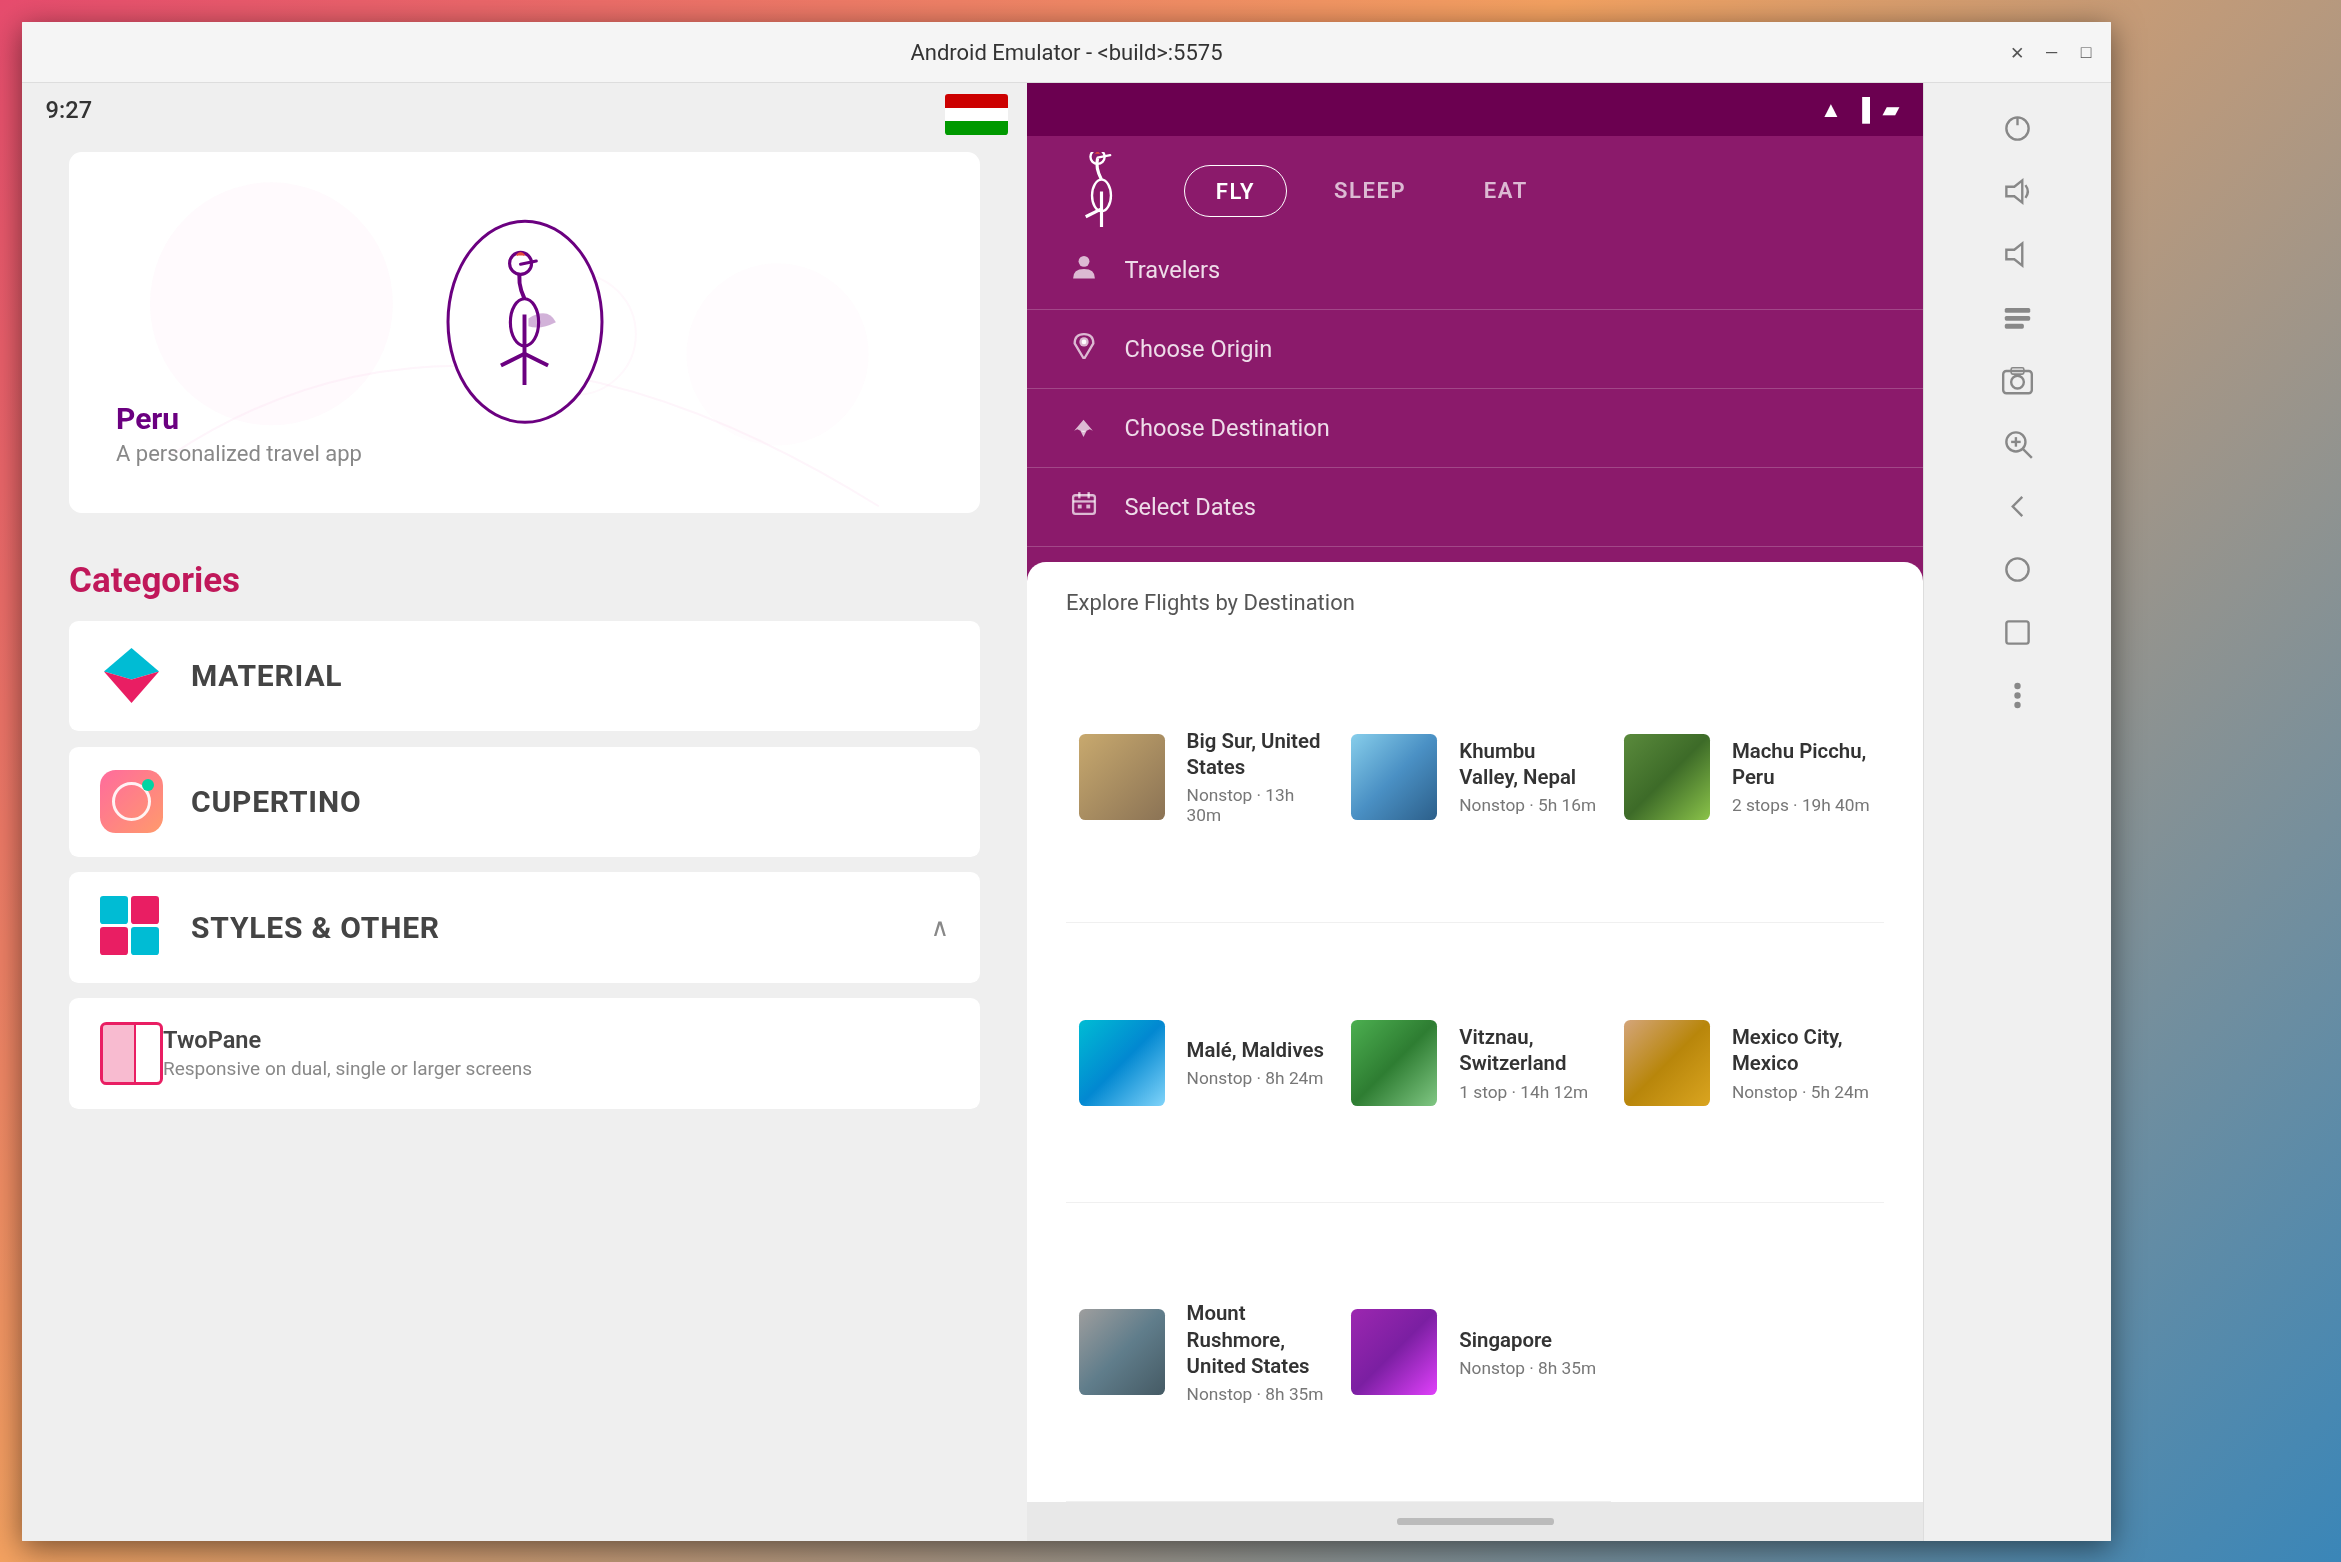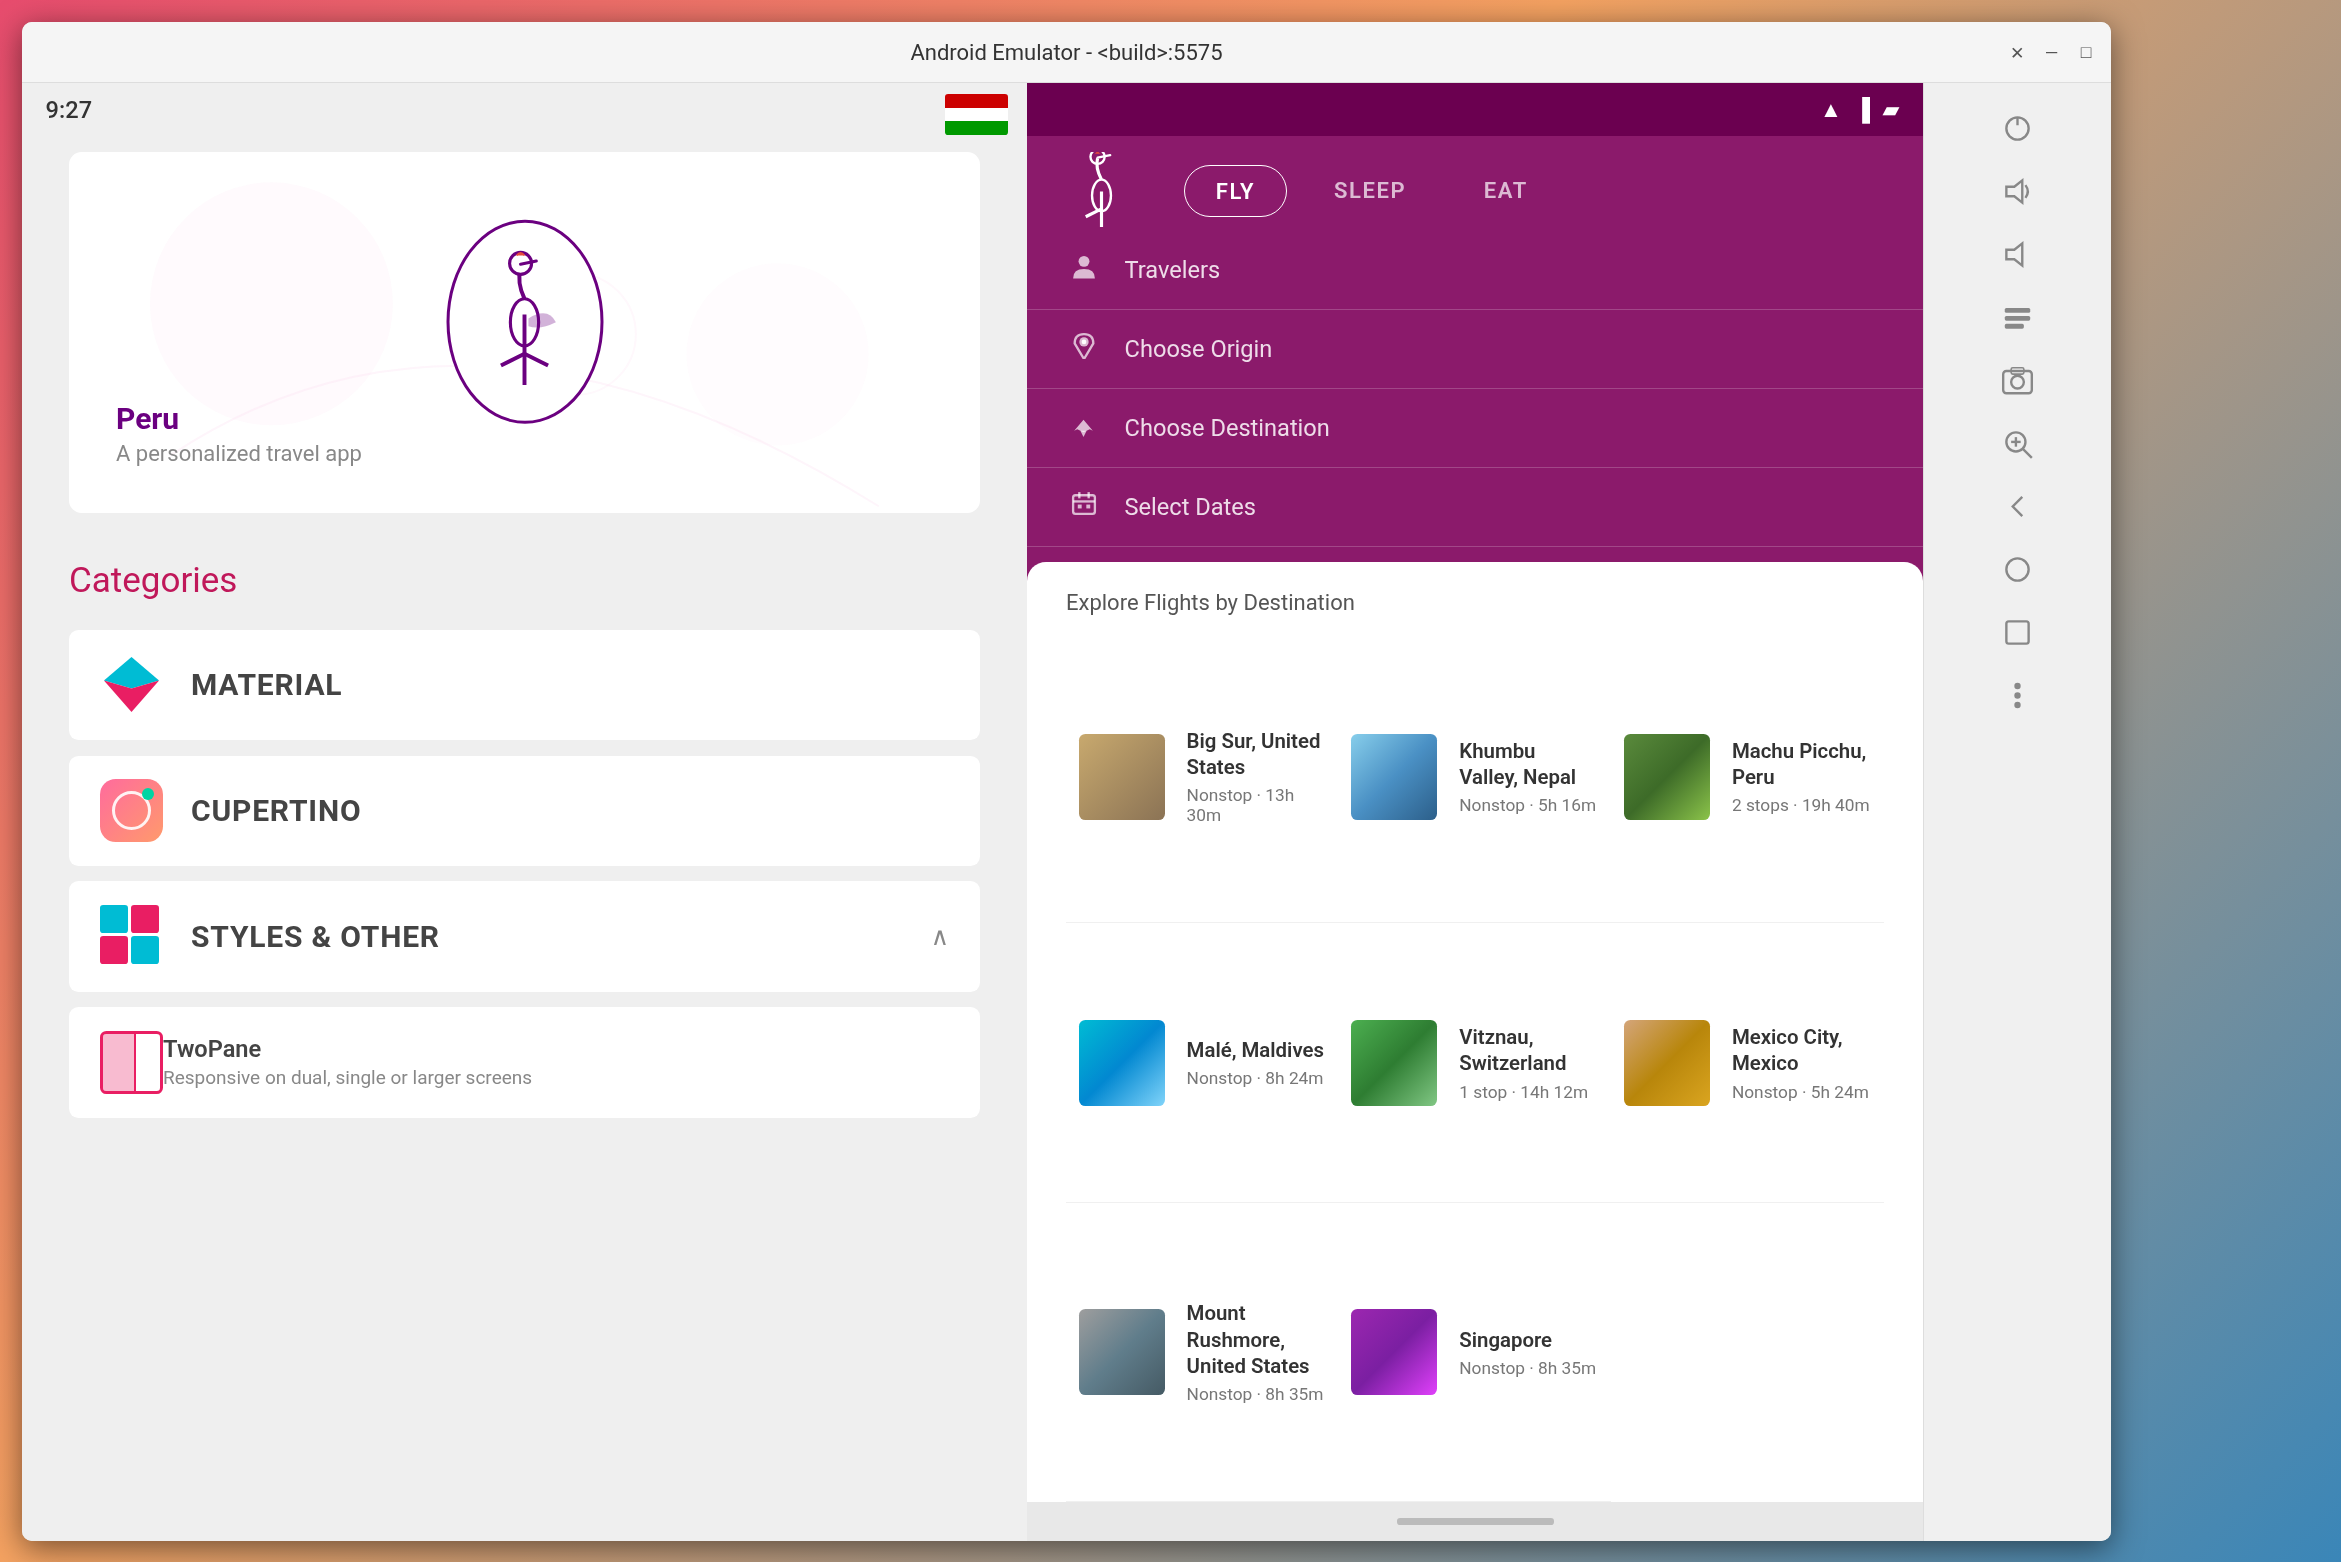--- a/index.html
+++ b/index.html
@@ -13,21 +13,21 @@
     }
 
     
     .window {
       position: absolute;
       top: 22px;
       left: 22px;
       width: 2089px;
       height: 1519px;
       background: #e8e8e8;
-      border-radius: 10px;
+      border-radius: 1px;
       box-shadow: 0 6.3px 31px rgba(0,0,0,0.5);
       overflow: hidden;
     }
 
     
     .title-bar {
       width: 100%;
       height: 61px;
       background: #f5f5f5;
       display: flex;
@@ -153,23 +153,23 @@
     }
     .hero-subtitle {
       font-size: 22px;
       color: #888;
       margin-top: 4.7px;
     }
 
     
     .categories-title {
       font-size: 35px;
-      font-weight: 400;
+      font-weight: 700;
       color: #c0185a;
-      margin-bottom: 29px;
+      margin-bottom: 20px;
     }
 
     .category-item {
       background: white;
       border-radius: 9.4px;
       padding: 23.6px 31px;
       margin-bottom: 15.7px;
       display: flex;
       align-items: center;
       gap: 28px;

